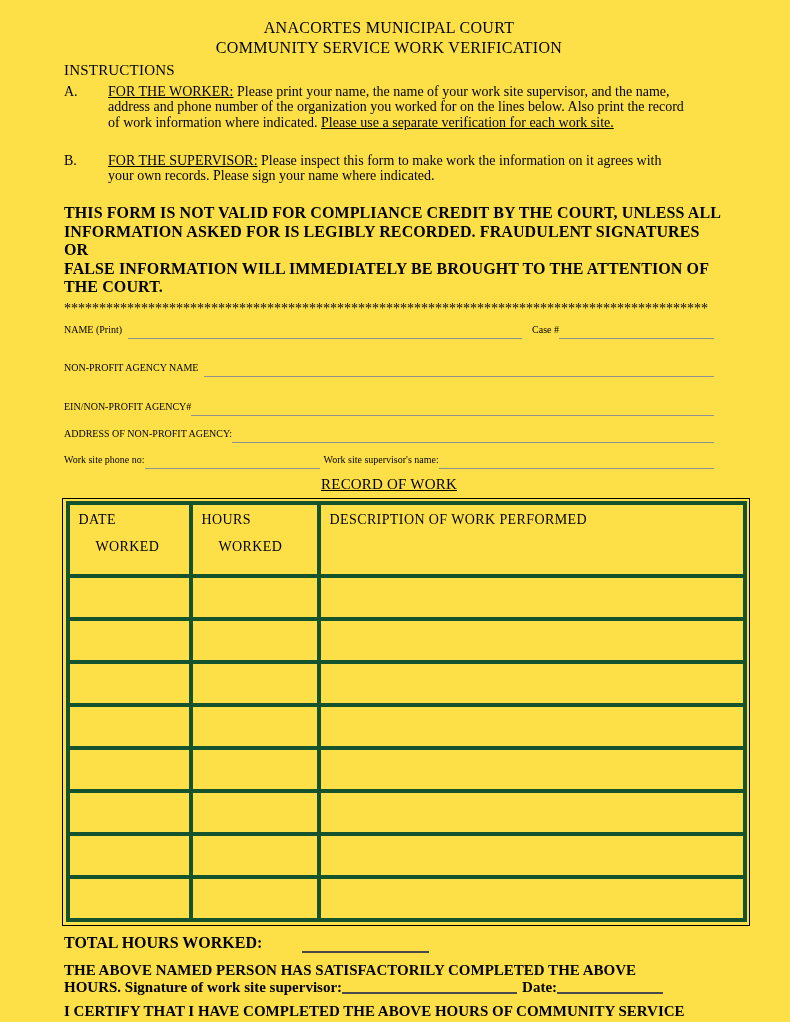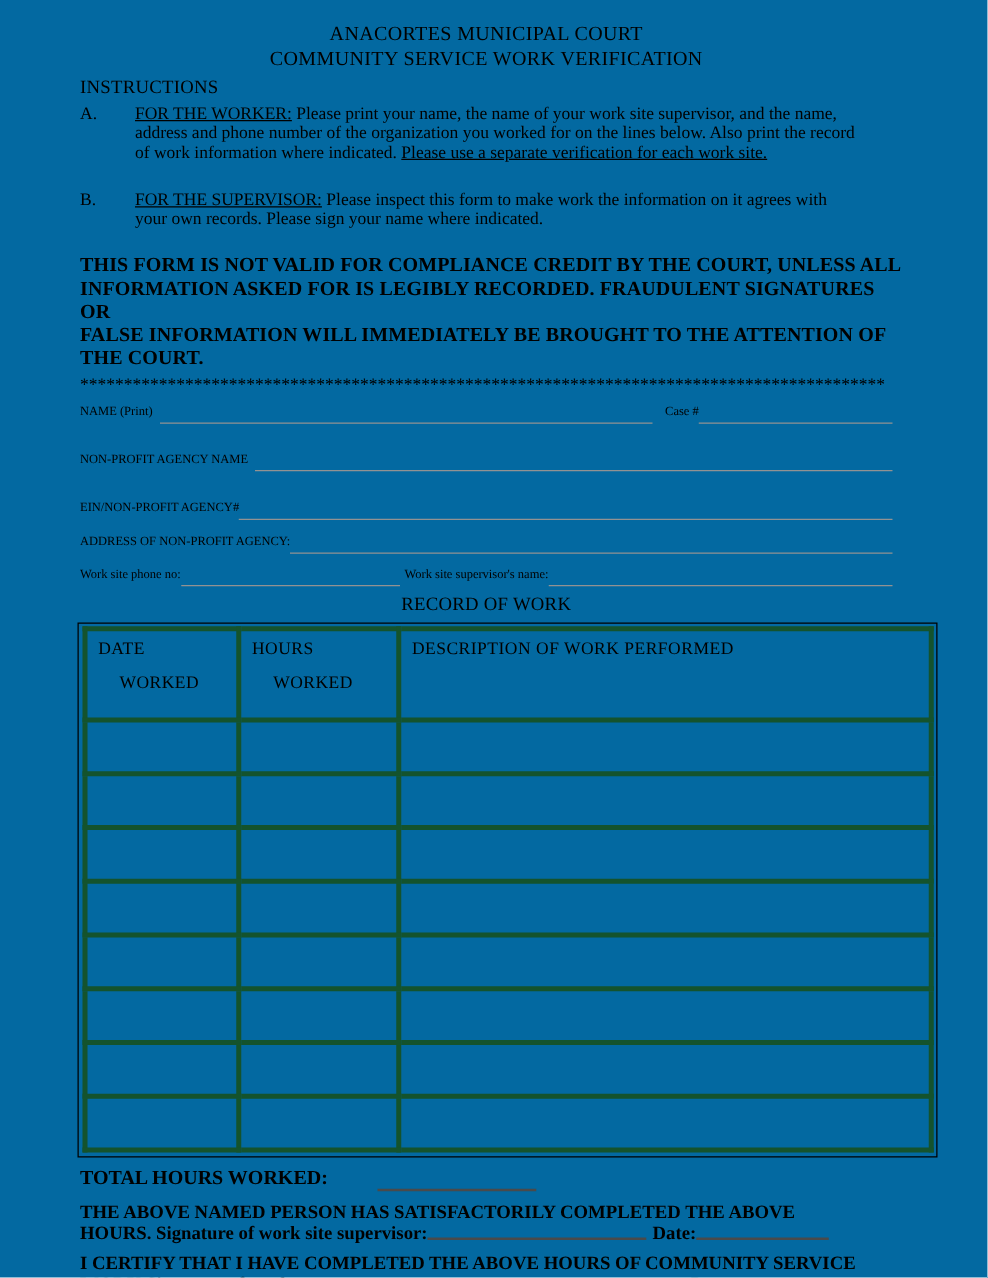--- a/index.html
+++ b/index.html
@@ -2,21 +2,21 @@
 <html><head>
 <meta charset="utf-8">
 <style>
   html, body { margin: 0; padding: 0; background: #ffffff; }
   .page {
     position: relative;
     width: 790px;
     height: 1022px;
     box-sizing: border-box;
     padding: 14px 40px 0 64px;
-    background: #0369a1;
+    background: #fde047;
     color: #000000;
     font-family: "Liberation Serif", "DejaVu Serif", serif;
     overflow: hidden;
   }
   .tw { width: 650px; }
 
   .doc-title { text-align: center; font-size: 16px; line-height: 20px; letter-spacing: 0.3px; margin-top: 4px; }
 
   .instr-heading { font-size: 15px; line-height: 18px; margin-top: 3px; letter-spacing: 0.2px; }
 
@@ -37,39 +37,39 @@
   .row-agency { margin-top: 19px; }
   .row-ein { margin-top: 20px; }
   .row-address { margin-top: 8px; }
   .row-phone { margin-top: 7px; }
   .gap6 { margin-left: 6px; }
   .gap10 { margin-left: 10px; }
   .case-line { width: 155px; }
   .phone-line { width: 175px; margin-right: 4px; }
 
   .rec-heading { text-align: center; font-size: 15px; line-height: 19px; margin-top: 6px; letter-spacing: 0.2px; }
-  .rec-heading span { }
+  .rec-heading span { text-decoration: underline; }
 
   .tbl-wrap { margin-top: 4px; margin-left: -2px; border: 1.5px solid #000; padding: 2.5px; }
   table.rec { border-collapse: collapse; width: 100%; table-layout: fixed; }
   table.rec th, table.rec td { border: 4px solid #14532d; }
   table.rec th {
     font-weight: normal; text-align: left; vertical-align: top;
     padding: 7px 6px 0 9px; font-size: 14px; letter-spacing: 0.4px; height: 62px;
   }
   .th-line2 { display: block; margin-top: 11px; margin-left: 17px; }
   table.rec td { height: 37px; }
 
   .total-row { margin-top: 7px; display: flex; align-items: flex-end; font-weight: bold; font-size: 16px; line-height: 20px; gap: 40px; }
   .dline { border-bottom: 2px solid #4a4a4a; height: 13px; box-sizing: border-box; }
   .total-line { width: 127px; }
 
   .cert { margin-top: 9px; font-weight: bold; font-size: 15px; line-height: 17.5px; width: 662px; }
   .cert2 { margin-top: 6px; }
-  .cert-row { display: flex; align-items: flex-start; }
+  .cert-row { display: flex; align-items: center; }
   .sup-sig-line { width: 175px; }
   .sup-date-line { width: 106px; }
   .wrk-sig-line { width: 302px; }
   .wrk-date-line { width: 102px; }
   .date-gap { margin-left: 5px; }
 </style>
 </head>
 <body>
 
 <div class="page">

